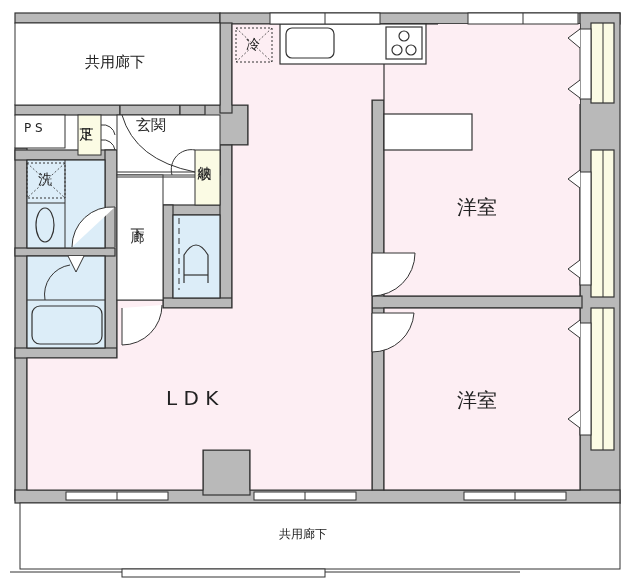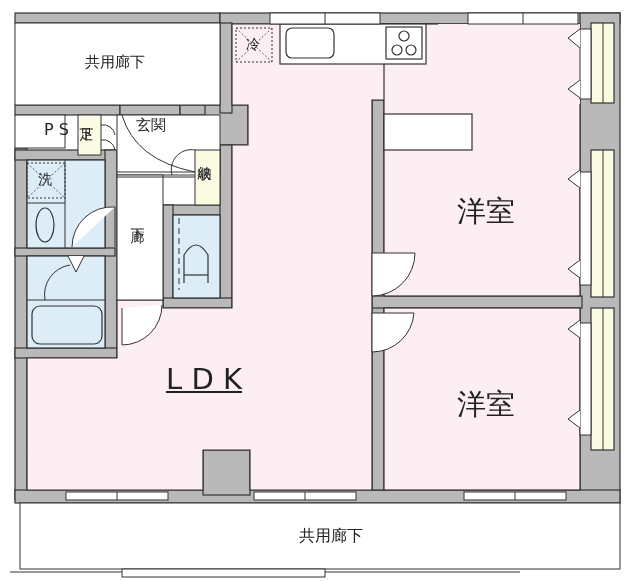--- a/index.html
+++ b/index.html
@@ -1,21 +1,21 @@
 <!DOCTYPE html>
 <html><head>
 <meta charset="utf-8">
 <style>
   html, body { margin:0; padding:0; background:#ffffff; }
   body { width:640px; height:581px; position:relative; overflow:hidden;
          font-family:"DejaVu Sans", sans-serif; }
   svg { position:absolute; left:0; top:0; }
   .lbl { position:absolute; color:#222; white-space:nowrap; line-height:1; }
-  .room-lg { font-size:29px; }
-  .room-md { font-size:16px;margin-left:20px; }
+  .room-lg { font-size:20px; }
+  .room-md { font-size:12px; }
   .room-sm { font-size:15px; }
   .vert { writing-mode:vertical-rl; text-orientation:upright; letter-spacing:-1px; }
 </style>
 </head>
 <body>
 
 <svg width="640" height="581" viewBox="0 0 640 581">
 
   <g fill="#b9b9b9" stroke="#333" stroke-width="1.2">
 
@@ -163,16 +163,16 @@
 </svg>
 
 <div class="lbl room-sm" style="left:85px;top:55px;">共用廊下</div>
 <div class="lbl room-md" style="left:24px;top:122px;">P S</div>
 <div class="lbl vert" style="left:80px;top:117px;font-size:14px;">下足</div>
 <div class="lbl room-sm" style="left:136px;top:118px;">玄関</div>
 <div class="lbl vert" style="left:198px;top:156px;font-size:14px;">収納</div>
 <div class="lbl vert" style="left:131px;top:218px;font-size:14px;">廊下</div>
 <div class="lbl" style="left:38px;top:172px;font-size:14px;">洗</div>
 <div class="lbl" style="left:246px;top:37px;font-size:14px;">冷</div>
-<div class="lbl room-lg" style="left:166px;top:365px;text-decoration:underline;">L D K</div>
+<div class="lbl room-lg" style="left:166px;top:388px;">L D K</div>
 <div class="lbl room-lg" style="left:457px;top:197px;">洋室</div>
 <div class="lbl room-lg" style="left:457px;top:390px;">洋室</div>
 <div class="lbl room-md" style="left:279px;top:528px;">共用廊下</div>
 
 </body></html>

